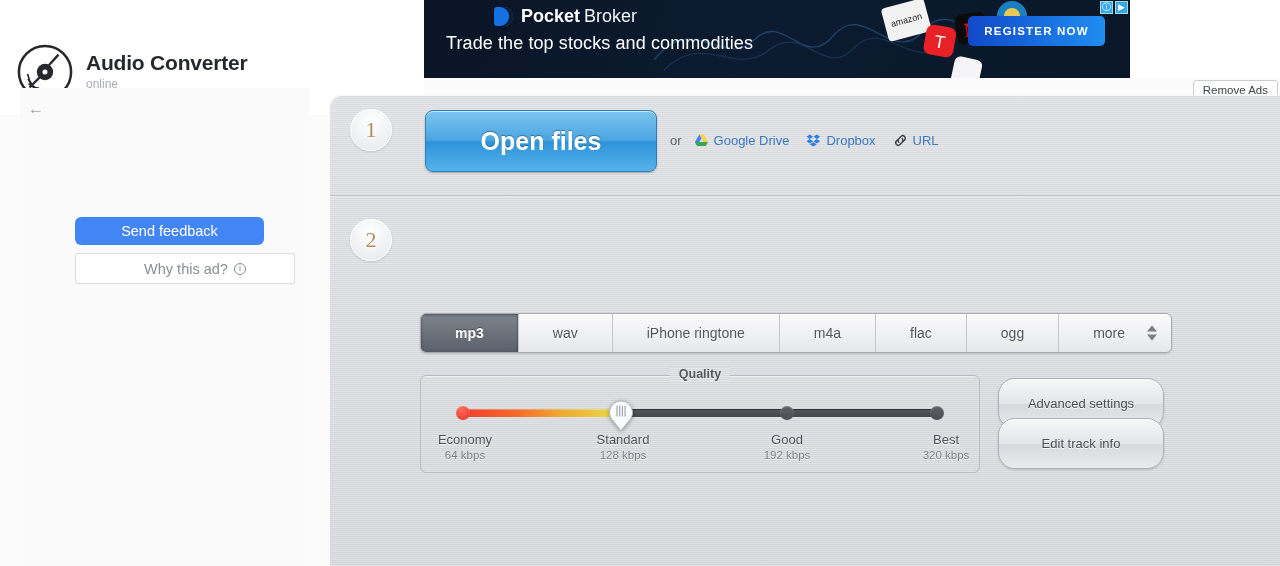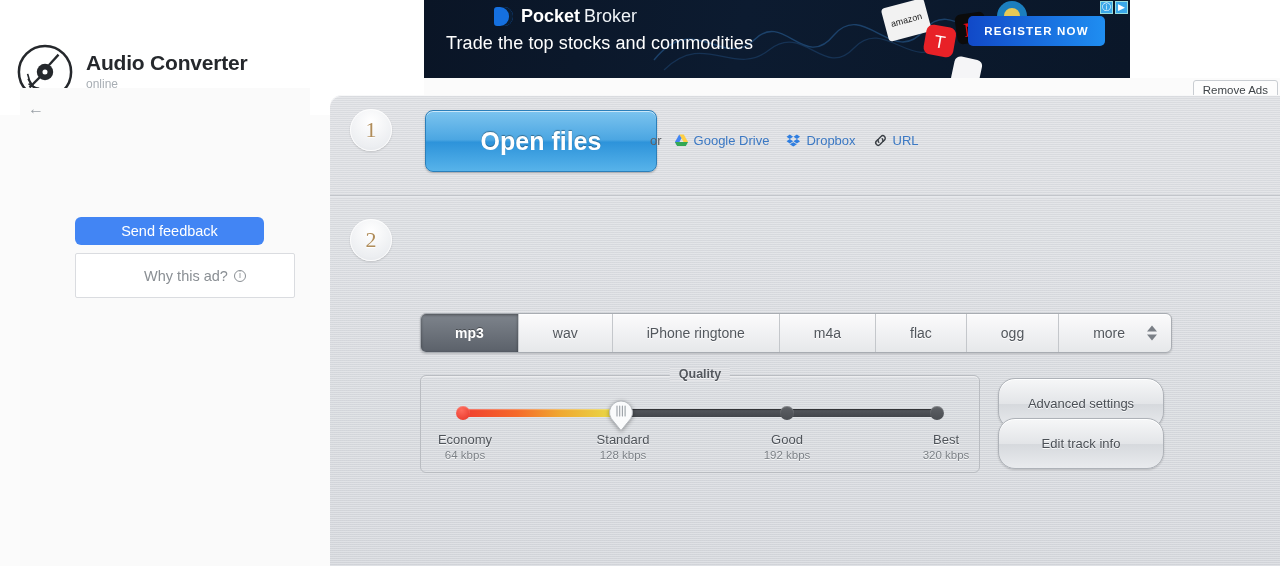--- a/index.html
+++ b/index.html
@@ -91,21 +91,21 @@
   .g-logo { font-size: 19px; letter-spacing: -0.4px; margin-left: 5px; }
   .g-b { color: #4285f4; } .g-r { color: #ea4335; } .g-y { color: #fbbc05; }
   .g-g { color: #34a853; }
   .btn-feedback {
     position: absolute; left: 55px; top: 129px; width: 189px; height: 28px;
     background: #4285f4; color: #fff; border-radius: 6px;
     font-size: 14.5px; display: flex; align-items: center; justify-content: center;
     cursor: pointer;
   }
   .btn-why {
-    position: absolute; left: 55px; top: 165px; width: 220px; height: 45px;
+    position: absolute; left: 55px; top: 165px; width: 220px; height: 31px;
     background: #fff; border: 1px solid #dadce0; border-radius: 2px;
     color: #8a8f94; font-size: 14.5px;
     display: flex; align-items: center; justify-content: center; gap: 6px;
     cursor: pointer;
     padding-left: 20px;
   }
   .info-circle {
     width: 12px; height: 12px; border: 1px solid #8a8f94; border-radius: 50%;
     font-size: 9px; display: flex; align-items: center; justify-content: center;
     line-height: 1;
@@ -141,21 +141,21 @@
     position: absolute; left: 95px; top: 15px; width: 232px; height: 62px;
     border-radius: 8px;
     background: linear-gradient(180deg,#7cc4ef 0%, #4ba6e2 48%, #2d93da 52%, #57b3ea 100%);
     border: 1px solid #2b7fba;
     box-shadow: inset 0 1px 0 rgba(255,255,255,.6), 0 1px 2px rgba(0,0,0,.25);
     color: #fff; font-size: 25px; font-weight: bold;
     display: flex; align-items: center; justify-content: center;
     text-shadow: 0 -1px 1px rgba(0,0,0,.35); cursor: pointer;
   }
   .src-row {
-    position: absolute; left: 320px; top: 38px; display: flex; align-items: center;
+    position: absolute; left: 340px; top: 38px; display: flex; align-items: center;
     font-size: 13px;
   }
   .src-or { color: #5c6066; margin-right: 12px; }
   .src-link {
     display: flex; align-items: center; gap: 5px; color: #3b78c3;
     margin-right: 17px; cursor: pointer;
   }
   .ico { width: 15px; height: 15px; flex: none; }
 
   

